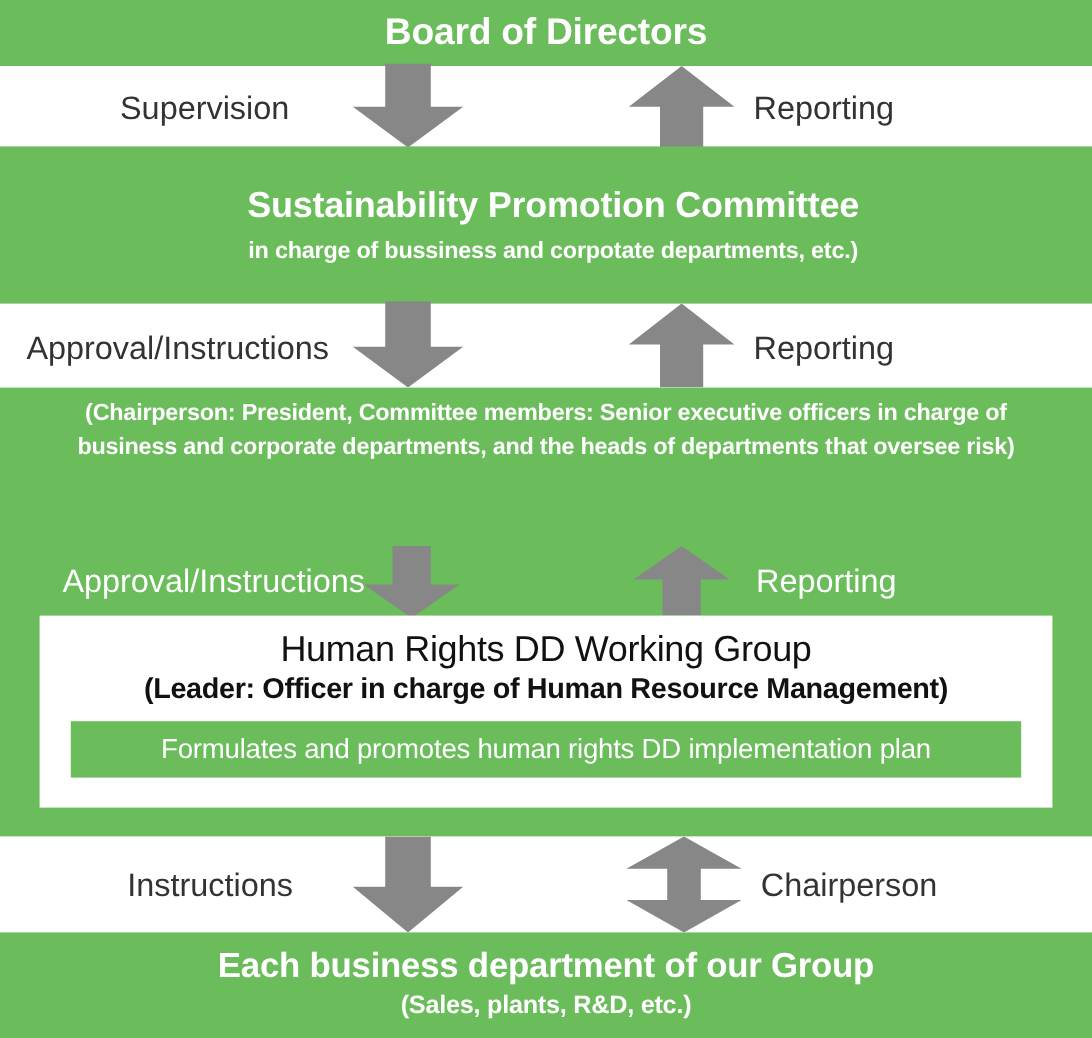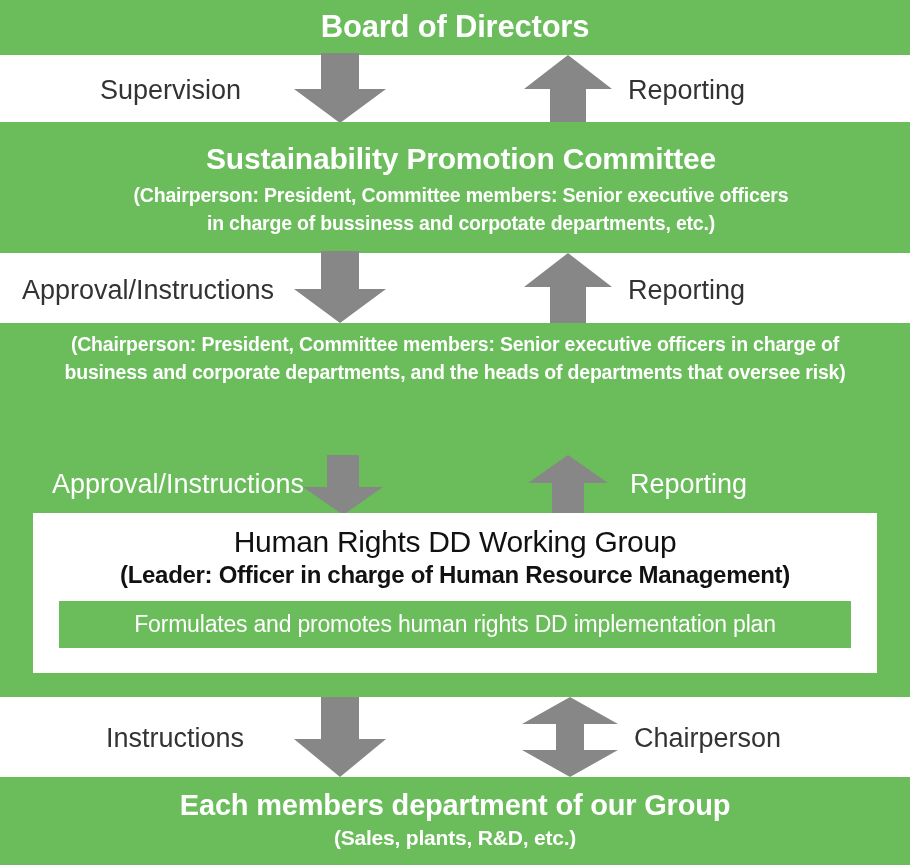--- a/index.html
+++ b/index.html
@@ -147,21 +147,20 @@
       <polygon points="27,0 65,0 65,36 92,36 46,70 0,36 27,36" fill="#878787"></polygon>
     </svg>
     <svg class="arrow-svg" style="left:524px; top:0px;" width="88" height="70" viewBox="0 0 88 70">
       <polygon points="44,0 88,34 62,34 62,70 26,70 26,34 0,34" fill="#878787"></polygon>
     </svg>
     <div class="arrow-label dark" style="left:628px; top:22px;">Reporting</div>
   </div>
 
   <div class="block" id="block-sustain">
     <div class="title">Sustainability Promotion Committee</div>
-    <div class="sub">(Chairperson: President, Committee members: Senior executive officers</div>
     <div class="sub">in charge of bussiness and corpotate departments, etc.)</div>
   </div>
 
   <div class="arrow-row" id="row-2">
     <div class="arrow-label dark" style="left:22px; top:24px;">Approval/Instructions</div>
     <svg class="arrow-svg" style="left:294px; top:-2px;" width="92" height="72" viewBox="0 0 92 72">
       <polygon points="27,0 65,0 65,38 92,38 46,72 0,38 27,38" fill="#878787"></polygon>
     </svg>
     <svg class="arrow-svg" style="left:524px; top:0px;" width="88" height="70" viewBox="0 0 88 70">
       <polygon points="44,0 88,34 62,34 62,70 26,70 26,34 0,34" fill="#878787"></polygon>
@@ -196,17 +195,17 @@
     <svg class="arrow-svg" style="left:294px; top:0px;" width="92" height="80" viewBox="0 0 92 80">
       <polygon points="27,0 65,0 65,42 92,42 46,80 0,42 27,42" fill="#878787"></polygon>
     </svg>
     <svg class="arrow-svg" style="left:522px; top:0px;" width="96" height="80" viewBox="0 0 96 80">
       <polygon points="48,0 96,27 62,27 62,53 96,53 48,80 0,53 34,53 34,27 0,27" fill="#878787"></polygon>
     </svg>
     <div class="arrow-label dark" style="left:634px; top:28px;">Chairperson</div>
   </div>
 
   <div class="block" id="block-depts">
-    <div class="title">Each members department of our Group</div>
+    <div class="title">Each business department of our Group</div>
     <div class="sub">(Sales, plants, R&amp;D, etc.)</div>
   </div>
 
 </div>
 
 </body></html>

